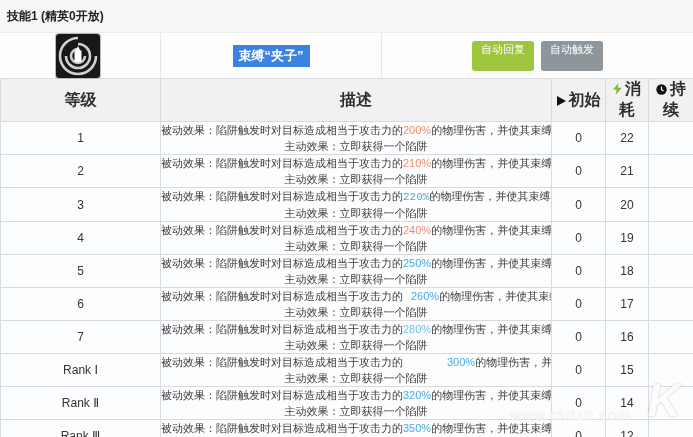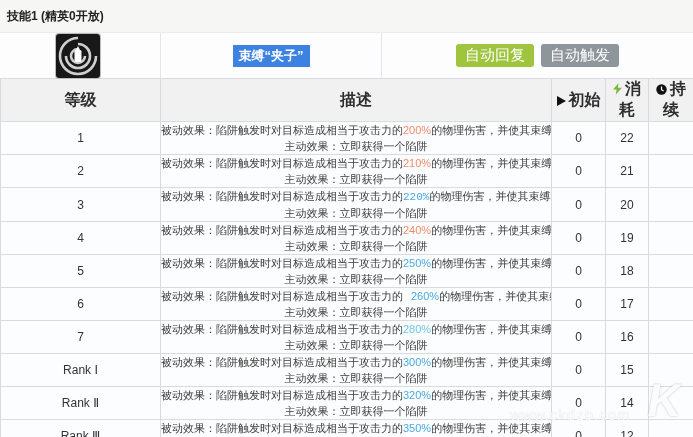--- a/index.html
+++ b/index.html
@@ -12,21 +12,21 @@
 
   .skill-head { height:45px; display:flex; background:#fdfdfe; }
   .sh-icon-cell { width:160px; display:flex; align-items:center; padding-left:56px; }
   .skill-icon { width:44px; height:44px; border-radius:3px; overflow:hidden;
     box-shadow:0 0 0 1px #bbb; }
   .sh-name-cell { width:221px; border-left:1px solid #e2e5e9; display:flex;
     align-items:center; justify-content:center; }
   .skill-name { color:#fff; font-size:13px; font-weight:bold; padding:2px 6px; }
   .sh-badge-cell { flex:1; border-left:1px solid #e2e5e9; display:flex;
     align-items:center; justify-content:center; gap:7px; }
-  .badge { color:#fff; font-size:15px; line-height:1; padding:3px 9px 5px; border-radius:3px; }
+  .badge { color:#fff; font-size:11px; line-height:1; padding:3px 9px 16px; border-radius:3px; }
 
   table.skill-table { width:693px; border-collapse:collapse; table-layout:fixed; }
   .skill-table th, .skill-table td { border:1px solid #d8dbdf; }
   .skill-table thead th { height:24px; background:#f1f1f1; font-size:16px;
     font-weight:bold; color:#2e2e2e; text-align:center; vertical-align:middle; }
   .skill-table thead th svg { vertical-align:-1px; margin-right:3px; }
   .skill-table tbody td { height:33px; background:#fcfdfe; font-size:12px; color:#333;
     text-align:center; vertical-align:middle; padding:0; }
   .c-desc-cell { overflow:hidden; }
   .desc-line { font-size:11px; line-height:16px; color:#3b3b3b; white-space:nowrap; text-align:center; }
@@ -177,21 +177,21 @@
             <div class="desc-line">被动效果：陷阱触发时对目标造成相当于攻击力的<span style="color: rgb(111, 195, 234); text-align: right;">280%</span>的物理伤害，并使其束缚秒</div>
             <div class="desc-line">主动效果：立即获得一个陷阱</div>
           </td>
           <td>0</td>
           <td>16</td>
           <td></td>
         </tr>
         <tr>
           <td>Rank Ⅰ</td>
           <td class="c-desc-cell">
-            <div class="desc-line">被动效果：陷阱触发时对目标造成相当于攻击力的<span style="color: rgb(74, 169, 226);">300%</span>的物理伤害，并使其束缚秒</div>
+            <div class="desc-line">被动效果：陷阱触发时对目标造成相当于攻击力的<span style="color: rgb(74, 169, 226); margin-left: 44px;">300%</span>的物理伤害，并使其束缚秒</div>
             <div class="desc-line">主动效果：立即获得一个陷阱</div>
           </td>
           <td>0</td>
           <td>15</td>
           <td></td>
         </tr>
         <tr>
           <td>Rank Ⅱ</td>
           <td class="c-desc-cell">
             <div class="desc-line">被动效果：陷阱触发时对目标造成相当于攻击力的<span style="color: rgb(74, 169, 226);">320%</span>的物理伤害，并使其束缚秒</div>

